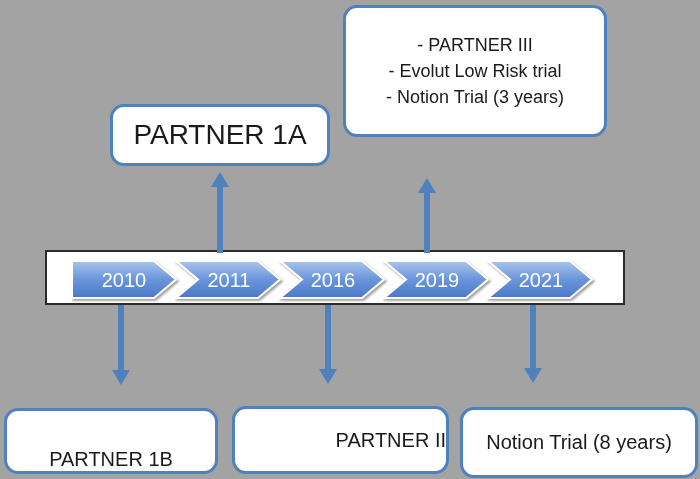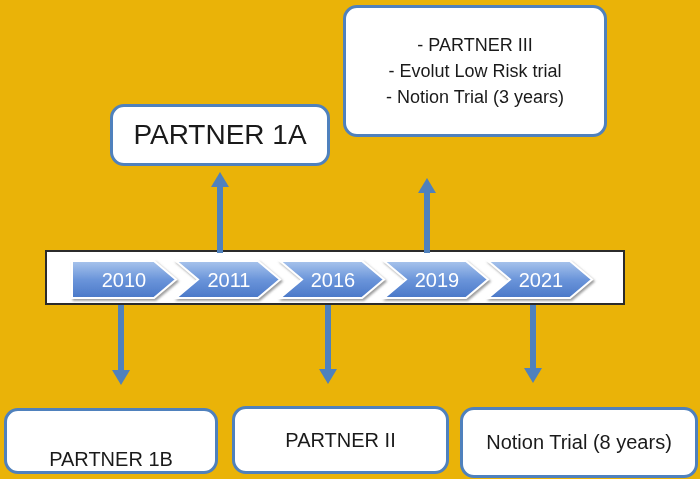--- a/index.html
+++ b/index.html
@@ -1,41 +1,41 @@
 <!DOCTYPE html>
 <html style="--box-border: #4f81bd; --arrow: #4f81bd; --chevron-top: #a8c4ec; --chevron-mid: #6b95da; --chevron-bottom: #4a78c8; --bar-border: #2b2b2b; --year-text: #ffffff; --label-text: #1a1a1a;"><head>
 <meta charset="utf-8">
 <style>
   html, body { margin: 0; padding: 0; background: #ffffff; }
   #canvas {
     position: relative;
     width: 700px;
     height: 479px;
-    background: #eab308;
+    background: #a3a3a3;
     overflow: hidden;
     font-family: "Liberation Sans", sans-serif;
   }
 
   
   .box {
     position: absolute;
     background: #ffffff;
     border: 3px solid var(--box-border, #4f81bd);
     border-radius: 14px;
     display: flex;
     align-items: center;
     justify-content: center;
     color: var(--label-text, #1a1a1a);
     box-sizing: border-box;
     text-align: center;
   }
   #box-group   { left: 343px; top: 5px;   width: 264px; height: 132px; flex-direction: column; font-size: 18px; line-height: 26px; }
   #box-1a      { left: 110px; top: 95px;  width: 220px; height: 62px;  font-size: 28px; margin-top: 9px; }
   #box-1b      { left: 4px;   top: 408px; width: 214px; height: 66px;  font-size: 20px; align-items: flex-end; }
-  #box-ii      { left: 232px; top: 406px; width: 217px; height: 68px;  font-size: 20px; }
+  #box-ii      { left: 232px; top: 406px; width: 217px; height: 68px;  font-size: 20px; justify-content: flex-end; }
   #box-n8      { left: 460px; top: 407px; width: 238px; height: 71px;  font-size: 20px; }
 
   
   #timeline-bar { position: absolute; left: 45px; top: 250px; width: 588px; height: 55px; }
   .bar-rect { fill: #ffffff; stroke: var(--bar-border, #2b2b2b); stroke-width: 2; }
   .chev { fill: url(#chevGrad); stroke: #ffffff; stroke-width: 2; }
   .g-top { stop-color: var(--chevron-top, #a8c4ec); }
   .g-mid { stop-color: var(--chevron-mid, #6b95da); }
   .g-bot { stop-color: var(--chevron-bottom, #4a78c8); }
   .year {

